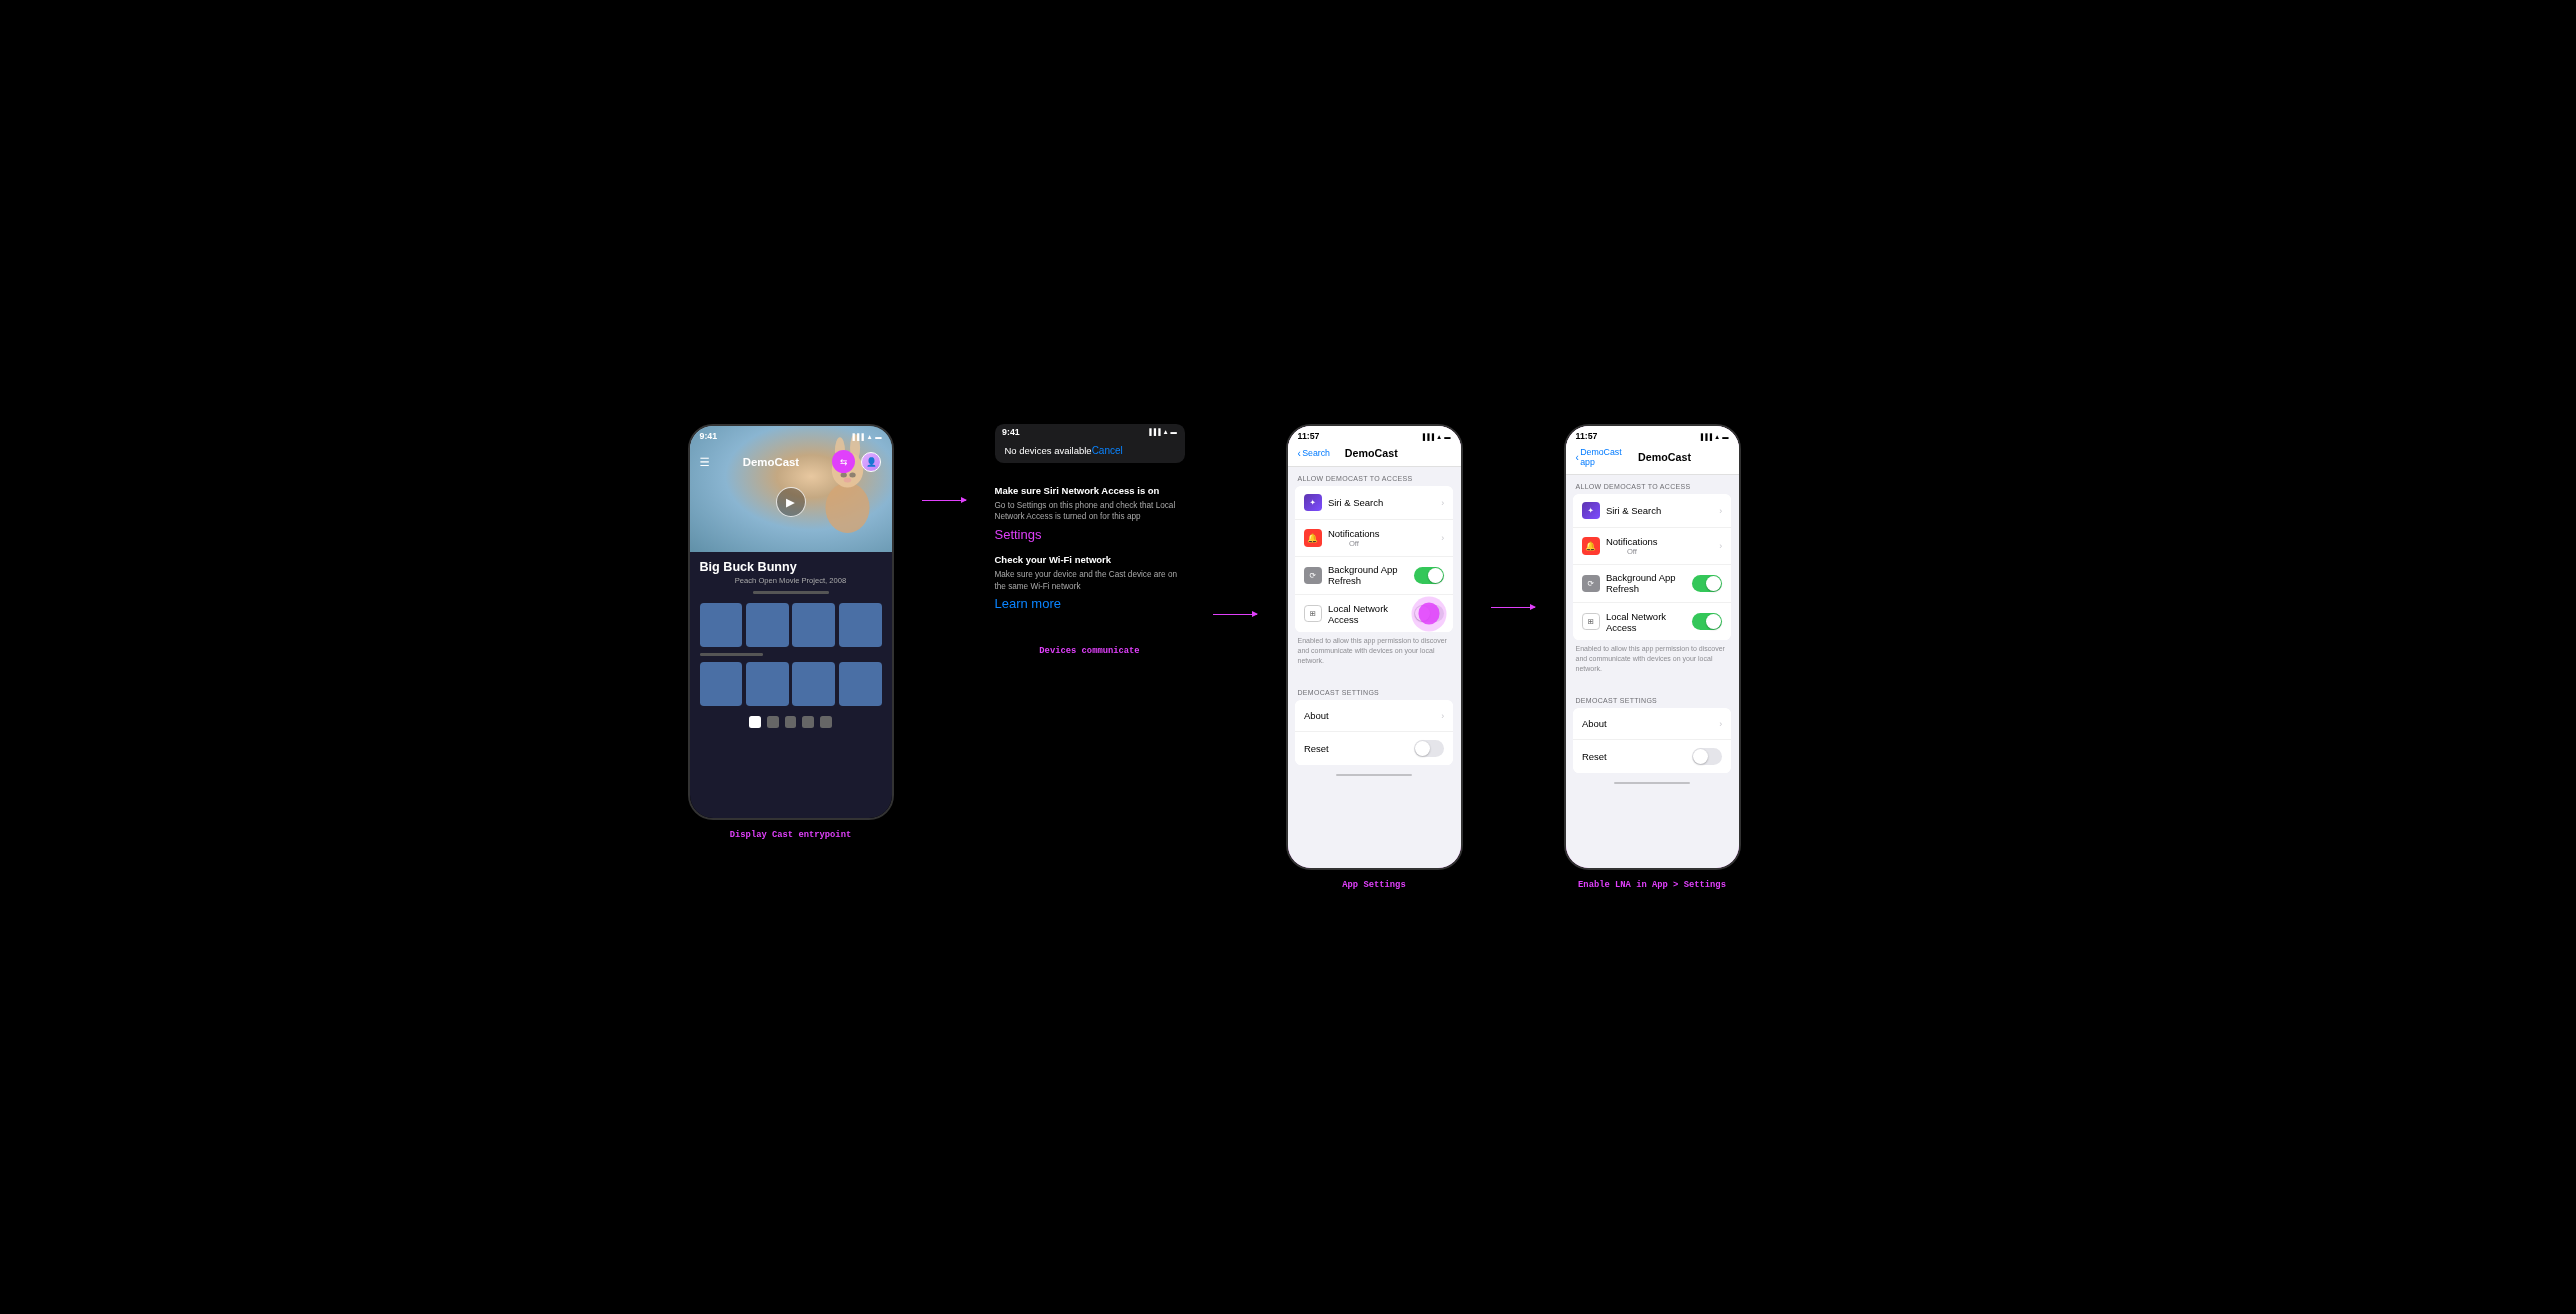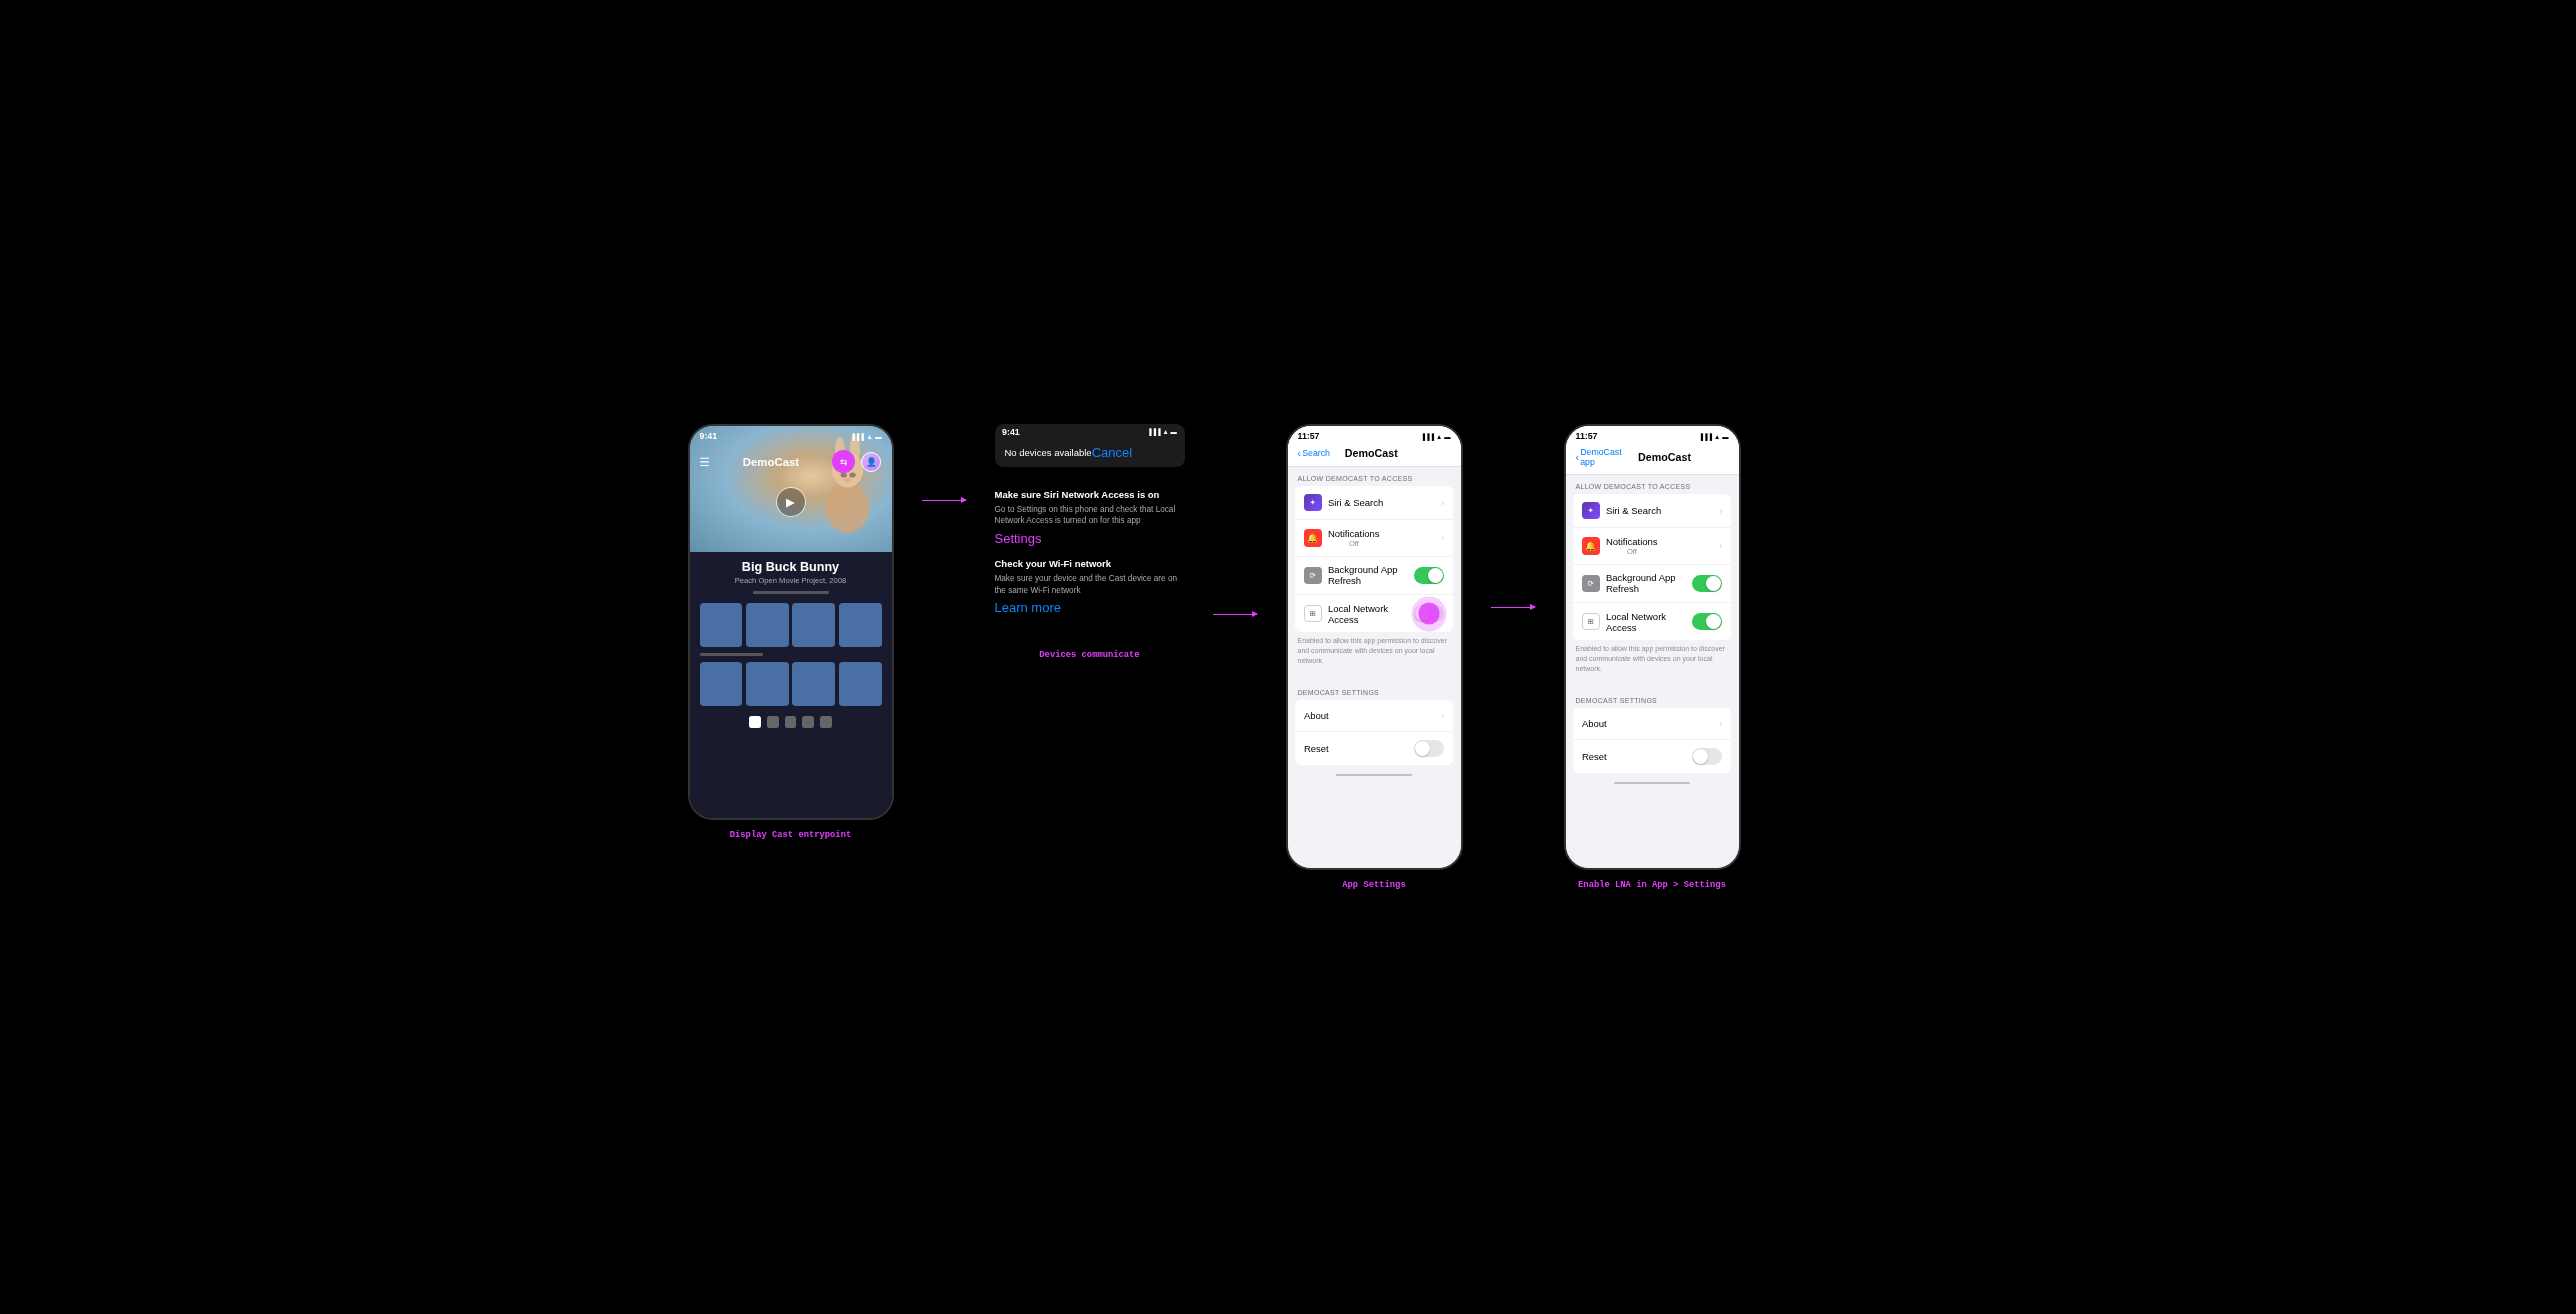--- a/index.html
+++ b/index.html
@@ -124,21 +124,21 @@
       color: #fff;
       font-size: 11.4px;
       z-index: 10;
       margin-top: 12.6px;
     }
 
     .phone1-content {
       background: #1a1a2e;
       padding: 7.6px 10px;
     }
-    .movie-title { color: #fff; font-size: 12.6px; font-weight: 700; text-align: center; margin-bottom: 2.5px; }
+    .movie-title { color: #fff; font-size: 12.6px; font-weight: 700; text-align: left; margin-bottom: 2.5px; }
     .movie-subtitle { color: #aaa; font-size: 7.6px; text-align: center; margin-bottom: 6.3px; }
     .progress-bar {
       width: 76px;
       height: 2.5px;
       background: #555;
       border-radius: 1.3px;
       margin: 0 auto 8.8px;
     }
     .thumbnails-row {
       display: flex;
@@ -221,21 +221,21 @@
     .popup-bar-status {
       padding: 2.5px 7.6px;
       display: flex;
       justify-content: space-between;
       font-size: 7px;
     }
     .popup-bar-status .time2 { color: #fff; font-size: 8.8px; font-weight: 600; }
     .popup-bar-status .icons2 { color: #fff; font-size: 6.3px; display: flex; gap: 1.9px; align-items: center; }
 
     .popup-title { color: #fff; font-size: 9.5px; font-weight: 500; }
-    .popup-cancel { color: #0a84ff; font-size: 13px; }
+    .popup-cancel { color: #0a84ff; font-size: 10px; }
 
     .troubleshoot-box {
       background: #000;
       border-radius: 0;
       padding: 12.6px 0;
       width: 190px;
     }
     .ts-item { margin-bottom: 12.6px; padding: 0; }
     .ts-title { color: #fff; font-size: 9.5px; font-weight: 600; margin-bottom: 3.8px; }
     .ts-body { color: #aaa; font-size: 8.2px; line-height: 1.4; margin-bottom: 3.8px; }

